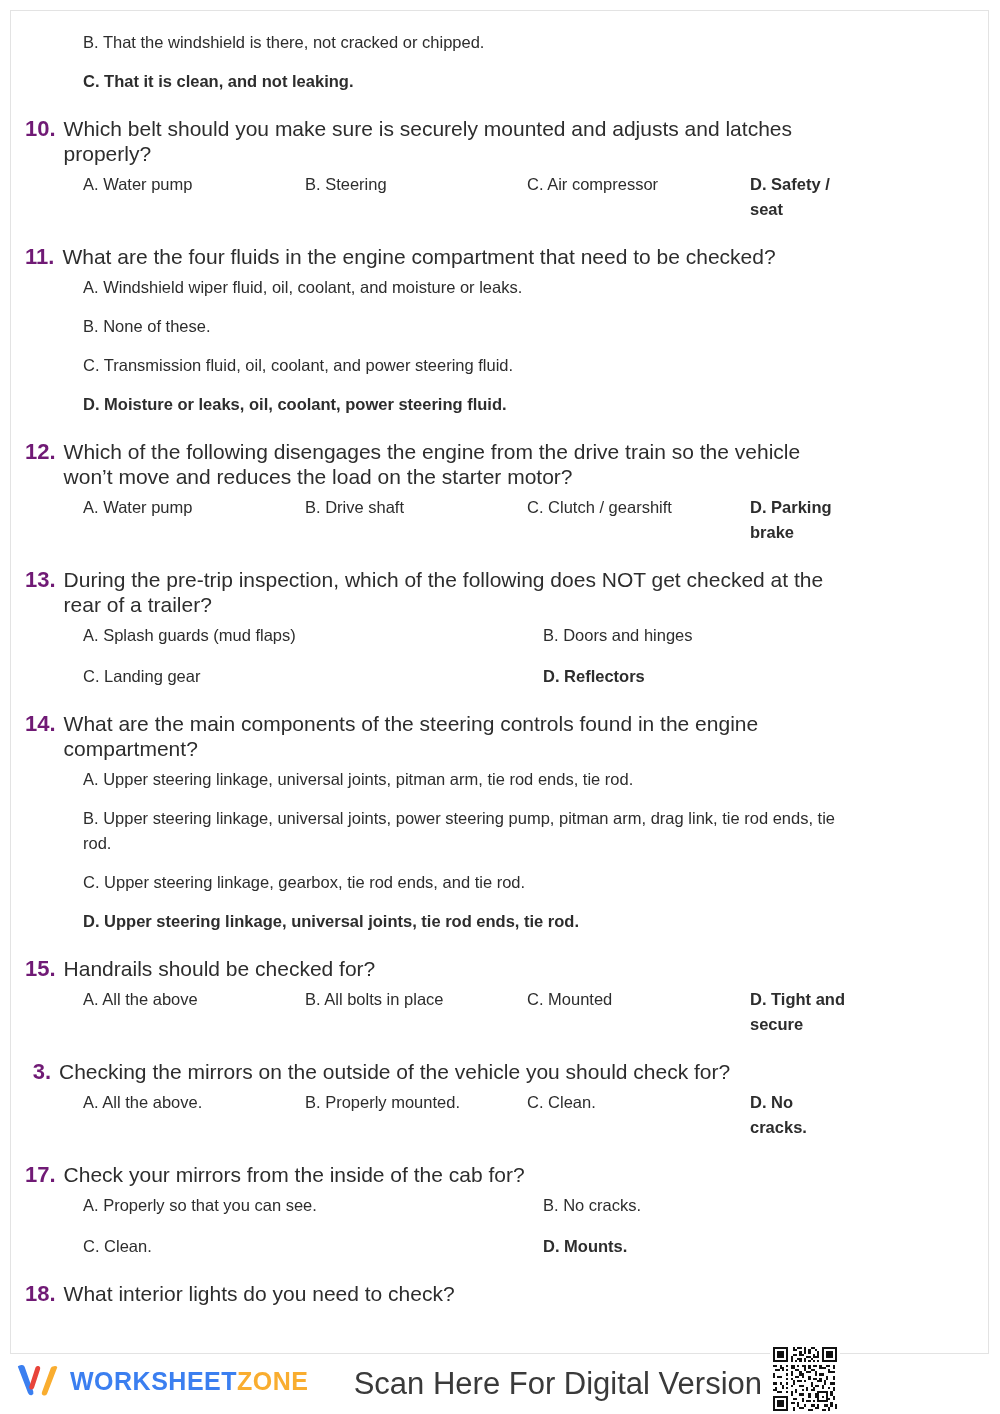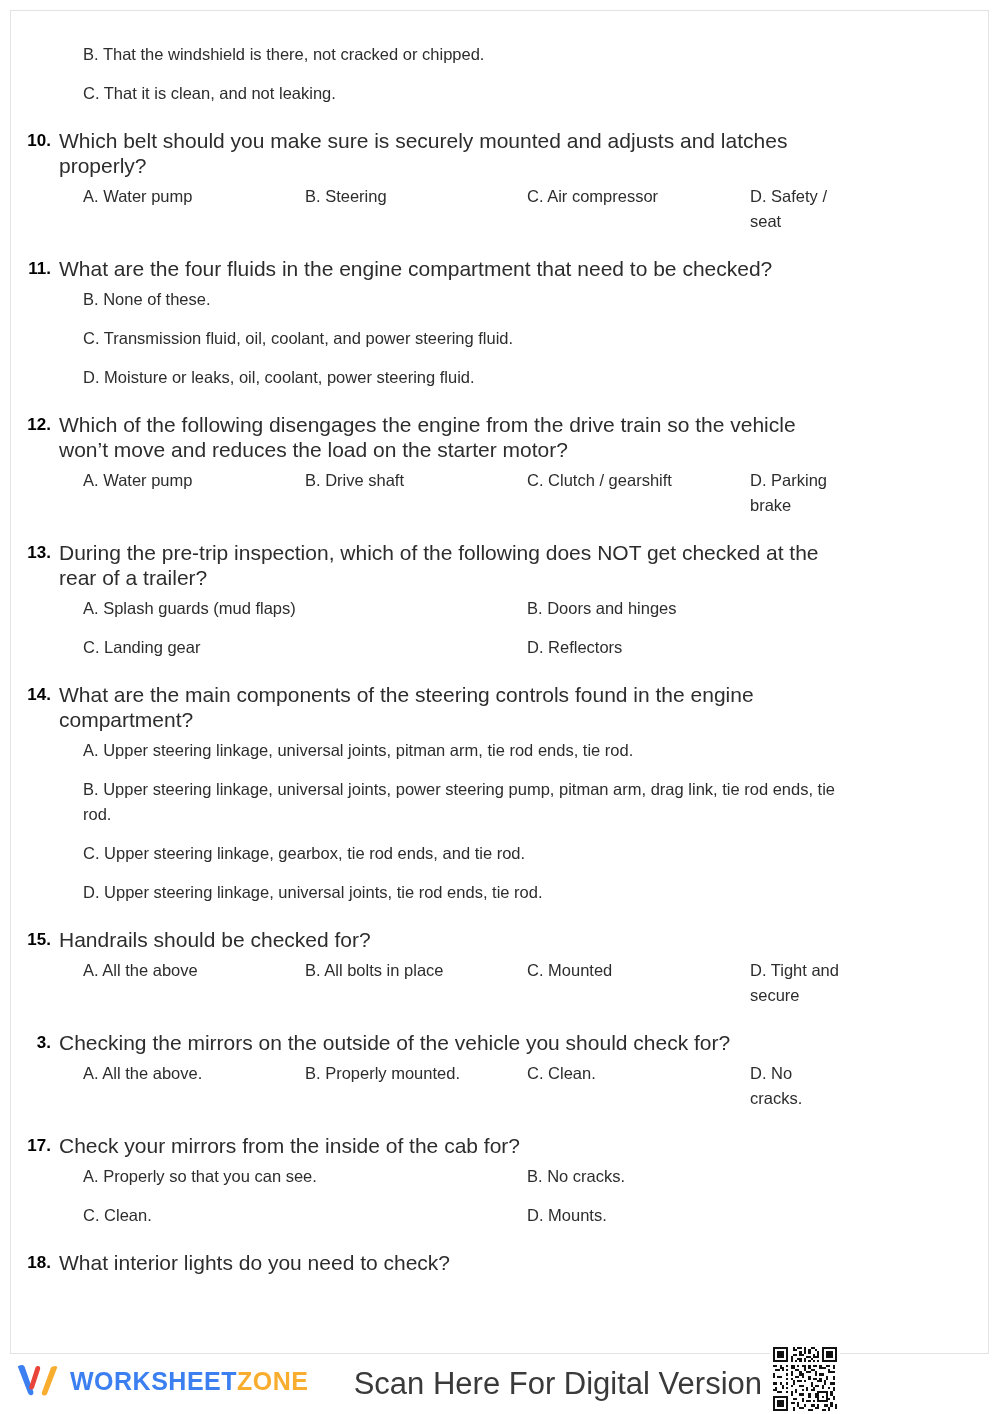--- a/index.html
+++ b/index.html
@@ -27,45 +27,45 @@
     box-sizing: border-box;
     background: #ffffff;
   }
 
   
   .sheet {
     position: absolute;
     left: 0;
     top: 0;
     width: 888px;
-    padding: 36px 40px 0 25px;
+    padding: 24px 40px 0 25px;
     box-sizing: border-box;
   }
 
   .orphan-options {
     margin: 0 0 14px 0;
   }
 
   .q-block {
     margin: 0 0 14px 0;
   }
 
   .q-head {
     display: flex;
     align-items: flex-start;
     column-gap: 8px;
   }
 
   .q-num {
     font-weight: 700;
-    font-size: 17px;
+    font-size: 22px;
     line-height: 25px;
     min-width: 26px;
     text-align: right;
-    color: #000000;
+    color: #701a75;
     flex: 0 0 auto;
   }
 
   .q-text {
     font-size: 21px;
     line-height: 25px;
     color: #2d2d2d;
     flex: 1 1 auto;
     padding-right: 20px;
   }
@@ -75,35 +75,36 @@
     margin-top: 6px;
     padding-left: 58px;
   }
 
   .opt {
     font-size: 16.5px;
     line-height: 25px;
     color: #2d2d2d;
     margin-bottom: 14px;
   }
-  .opt:last-child { margin-bottom: 0; }
+  .opt:last-child { margin-bottom: 0; font-weight: bold; }
 
   .opts.cols4 {
     display: grid;
     grid-template-columns: 222px 222px 223px auto;
     column-gap: 0;
     row-gap: 0;
   }
   .opts.cols4 .opt { margin-bottom: 0; }
 
   .opts.cols2 {
     display: grid;
     grid-template-columns: 444px auto;
     column-gap: 0;
     row-gap: 14px;
+    gap: 16px;
   }
   .opts.cols2 .opt { margin-bottom: 0; }
 
   .opts.stacked .opt { margin-bottom: 14px; }
   .opts.stacked .opt:last-child { margin-bottom: 0; }
 
   
   .gap-lg { margin-bottom: 22px; }
 
   
@@ -182,20 +183,21 @@
       <div class="opt">D. Safety / seat</div>
     </div>
   </div>
 
   <div class="q-block gap-lg">
     <div class="q-head">
       <div class="q-num">11.</div>
       <div class="q-text">What are the four fluids in the engine compartment that need to be checked?</div>
     </div>
     <div class="opts stacked">
+      <div class="opt">A. Windshield wiper fluid, oil, coolant, and moisture or leaks.</div>
       <div class="opt">B. None of these.</div>
       <div class="opt">C. Transmission fluid, oil, coolant, and power steering fluid.</div>
       <div class="opt">D. Moisture or leaks, oil, coolant, power steering fluid.</div>
     </div>
   </div>
 
   <div class="q-block gap-lg">
     <div class="q-head">
       <div class="q-num">12.</div>
       <div class="q-text">Which of the following disengages the engine from the drive train so the vehicle won’t move and reduces the load on the starter motor?</div>

